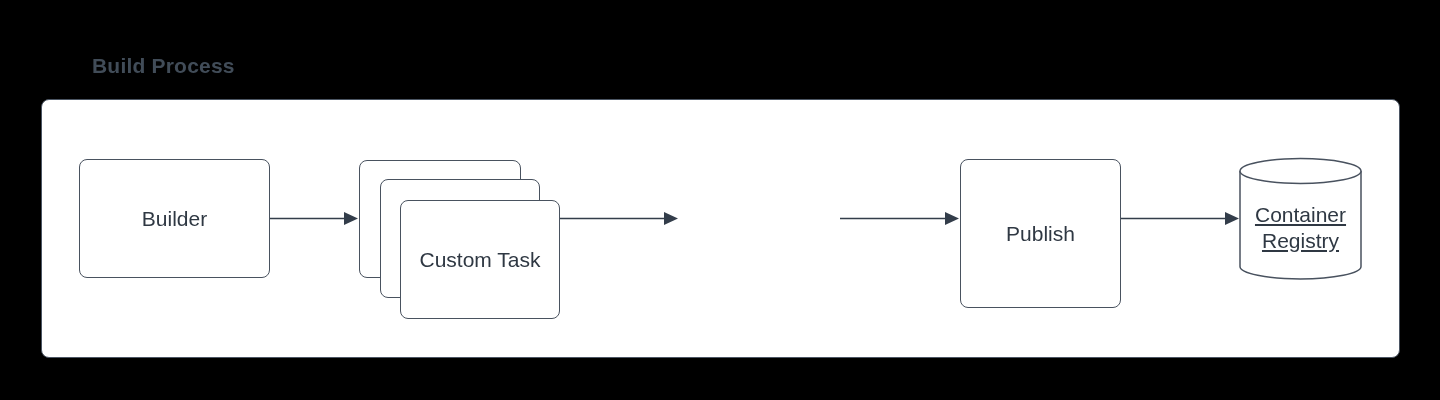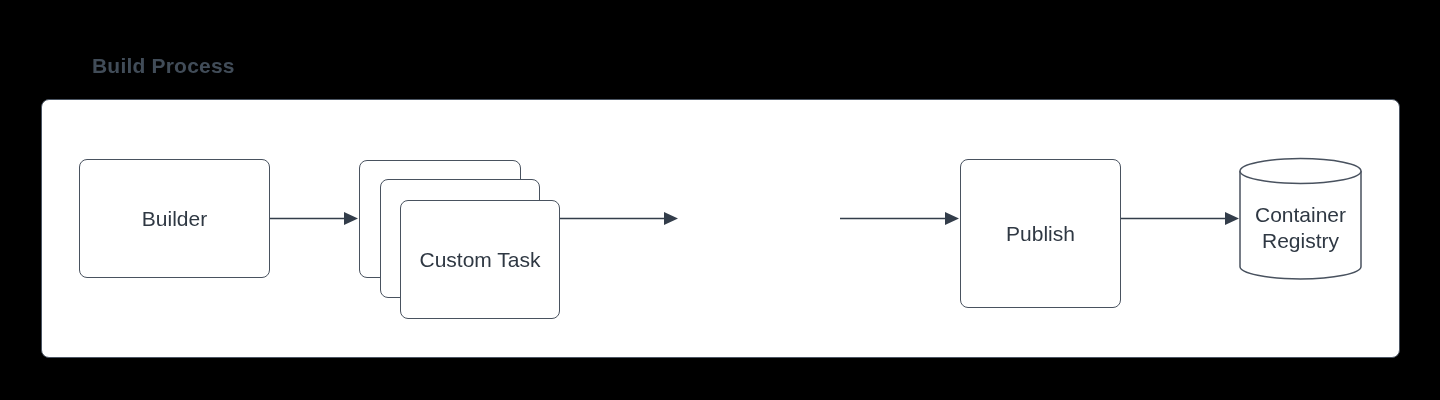--- a/index.html
+++ b/index.html
@@ -44,20 +44,21 @@
   .node-custom-mid{left:380px;top:179px;width:160px;height:119px;}
   .node-custom-front{left:400px;top:200px;width:160px;height:119px;}
   .node-package{left:679px;top:159px;width:161px;height:119px;}
   .node-publish{left:960px;top:159px;width:161px;height:149px;}
   .registry-label{
     position:absolute;left:1244px;top:185px;width:113px;height:85px;
     display:flex;align-items:center;justify-content:center;
     text-align:center;line-height:1.2;
     font-size:21px;color:var(--text);
     z-index:2;
+    text-decoration:underline;
   }
   .cyl-shape{fill:#ffffff;stroke:var(--stroke);stroke-width:1.5;}
   .conn-line{stroke:var(--connector);stroke-width:1.5;fill:none;}
   .conn-head{fill:var(--connector);stroke:none;}
 </style>
 </head>
 <body>
 
 <div class="stage">
 

